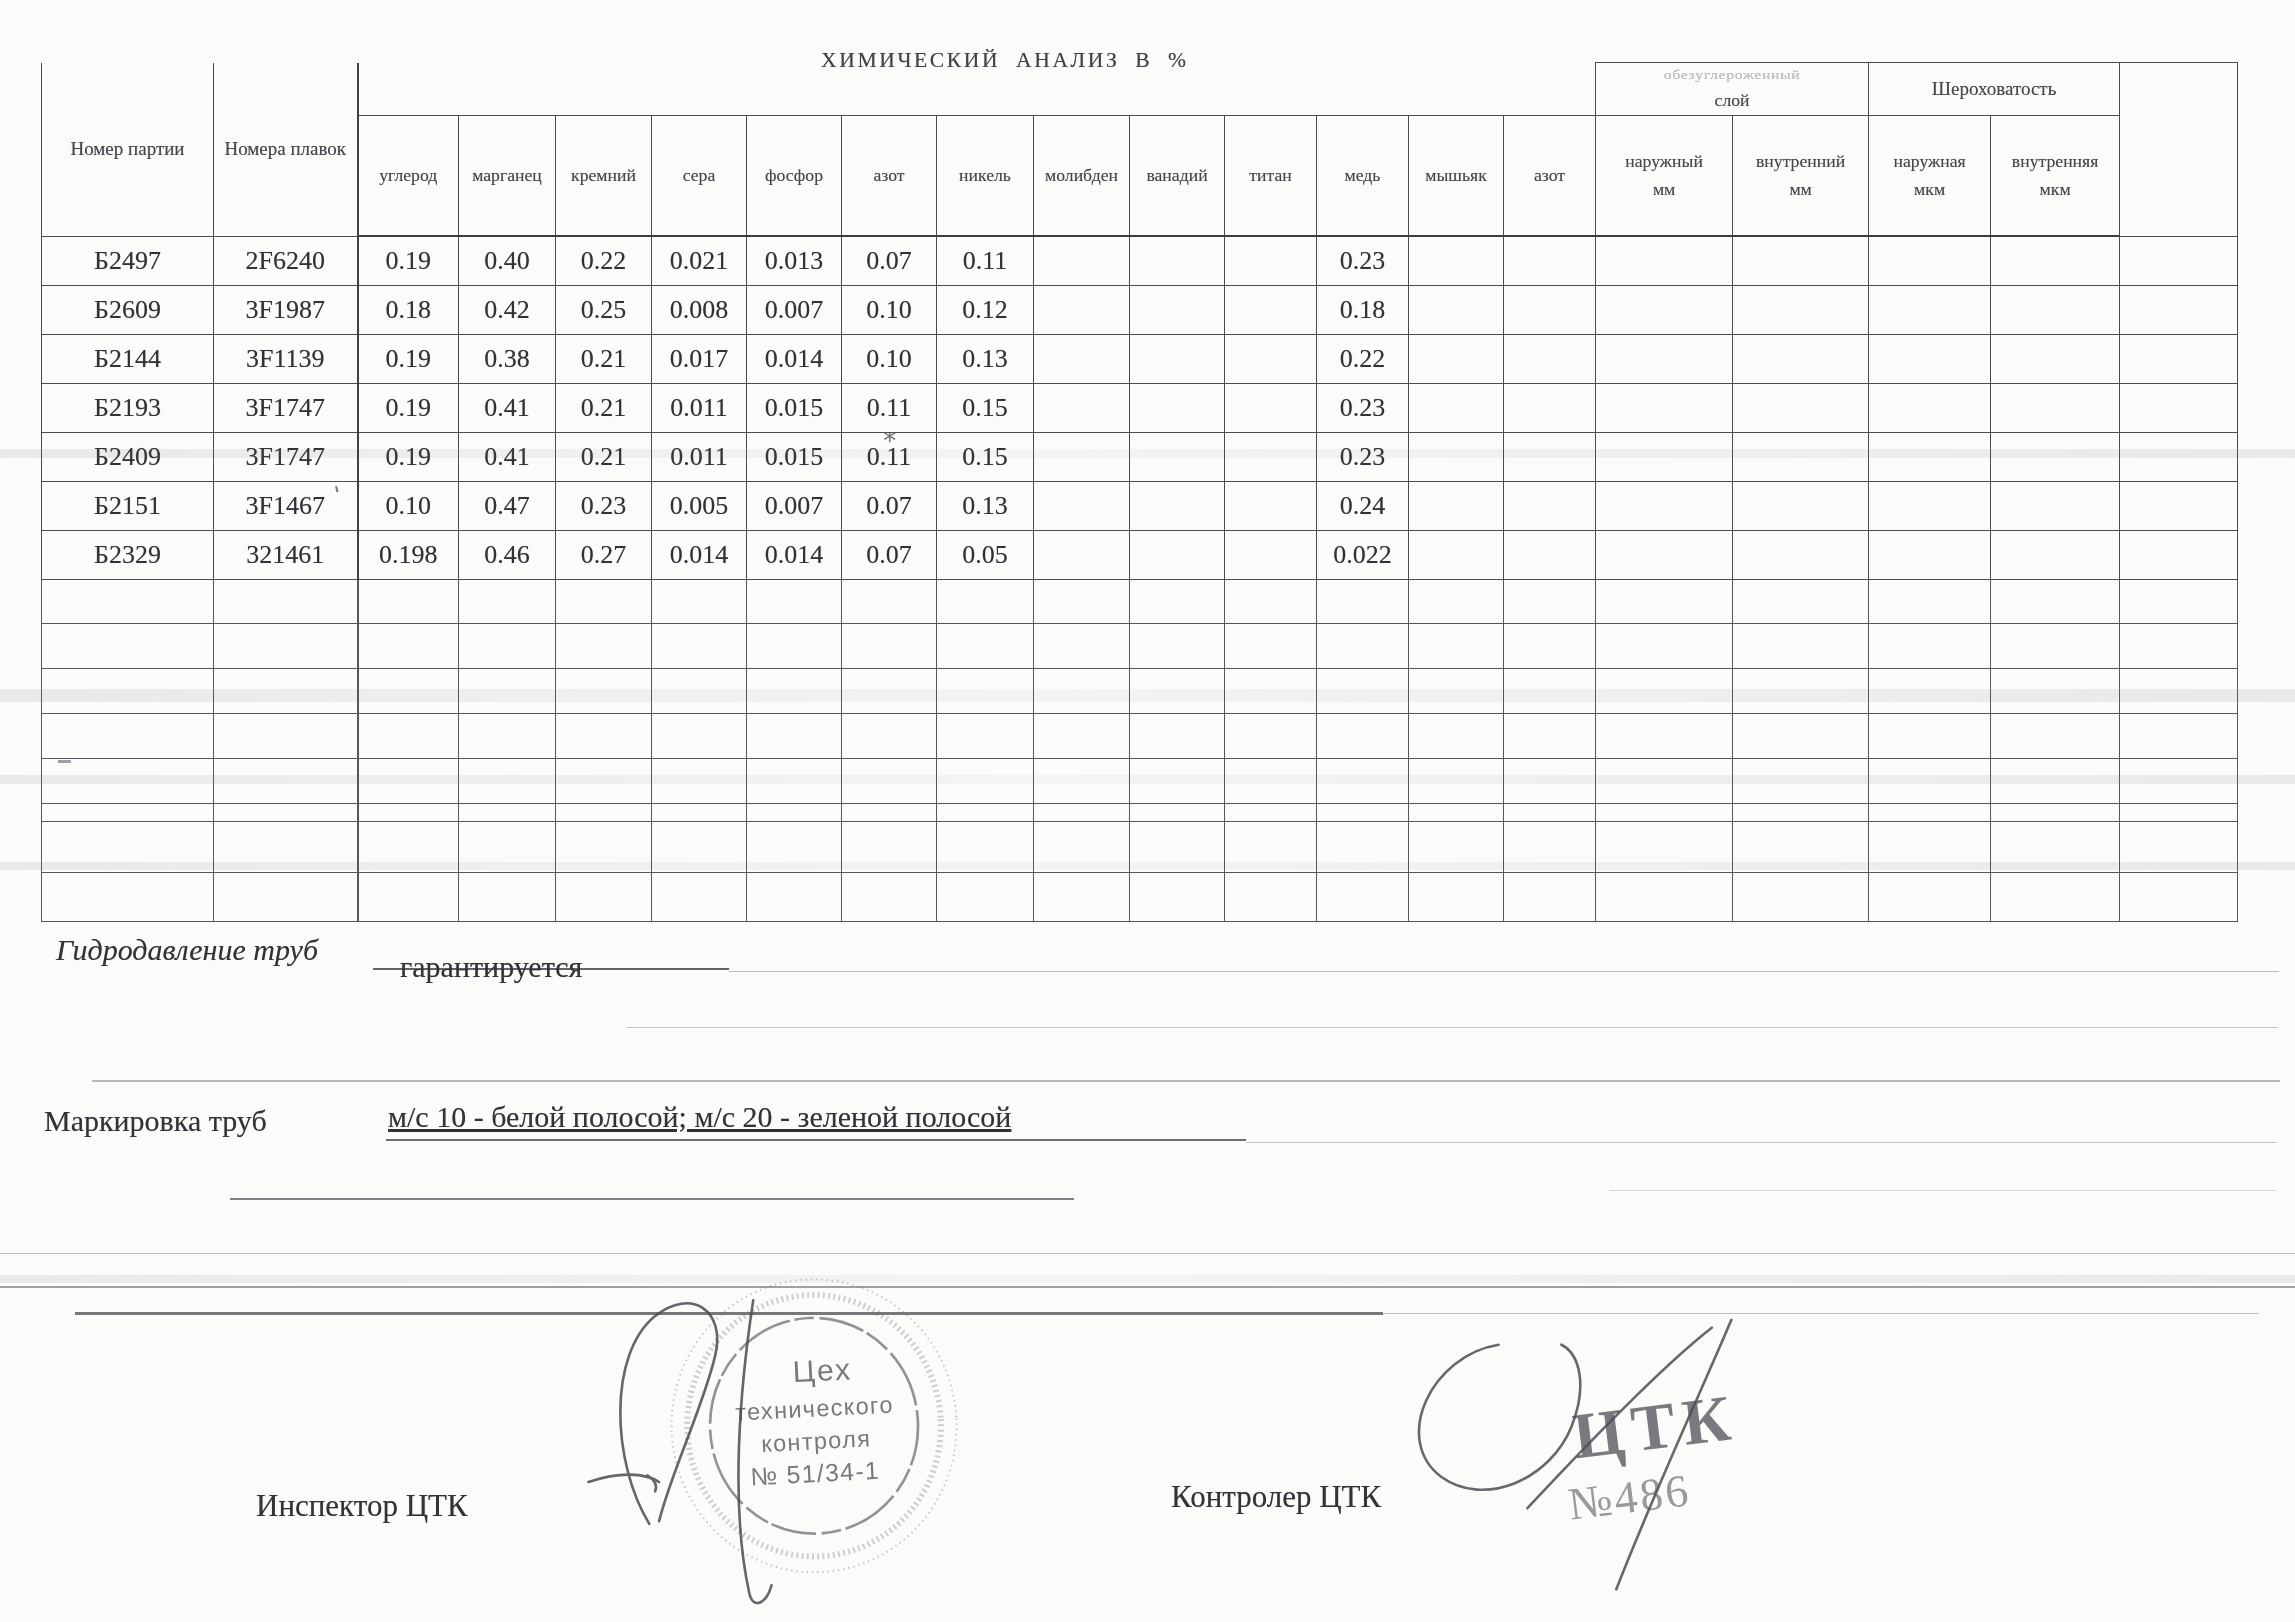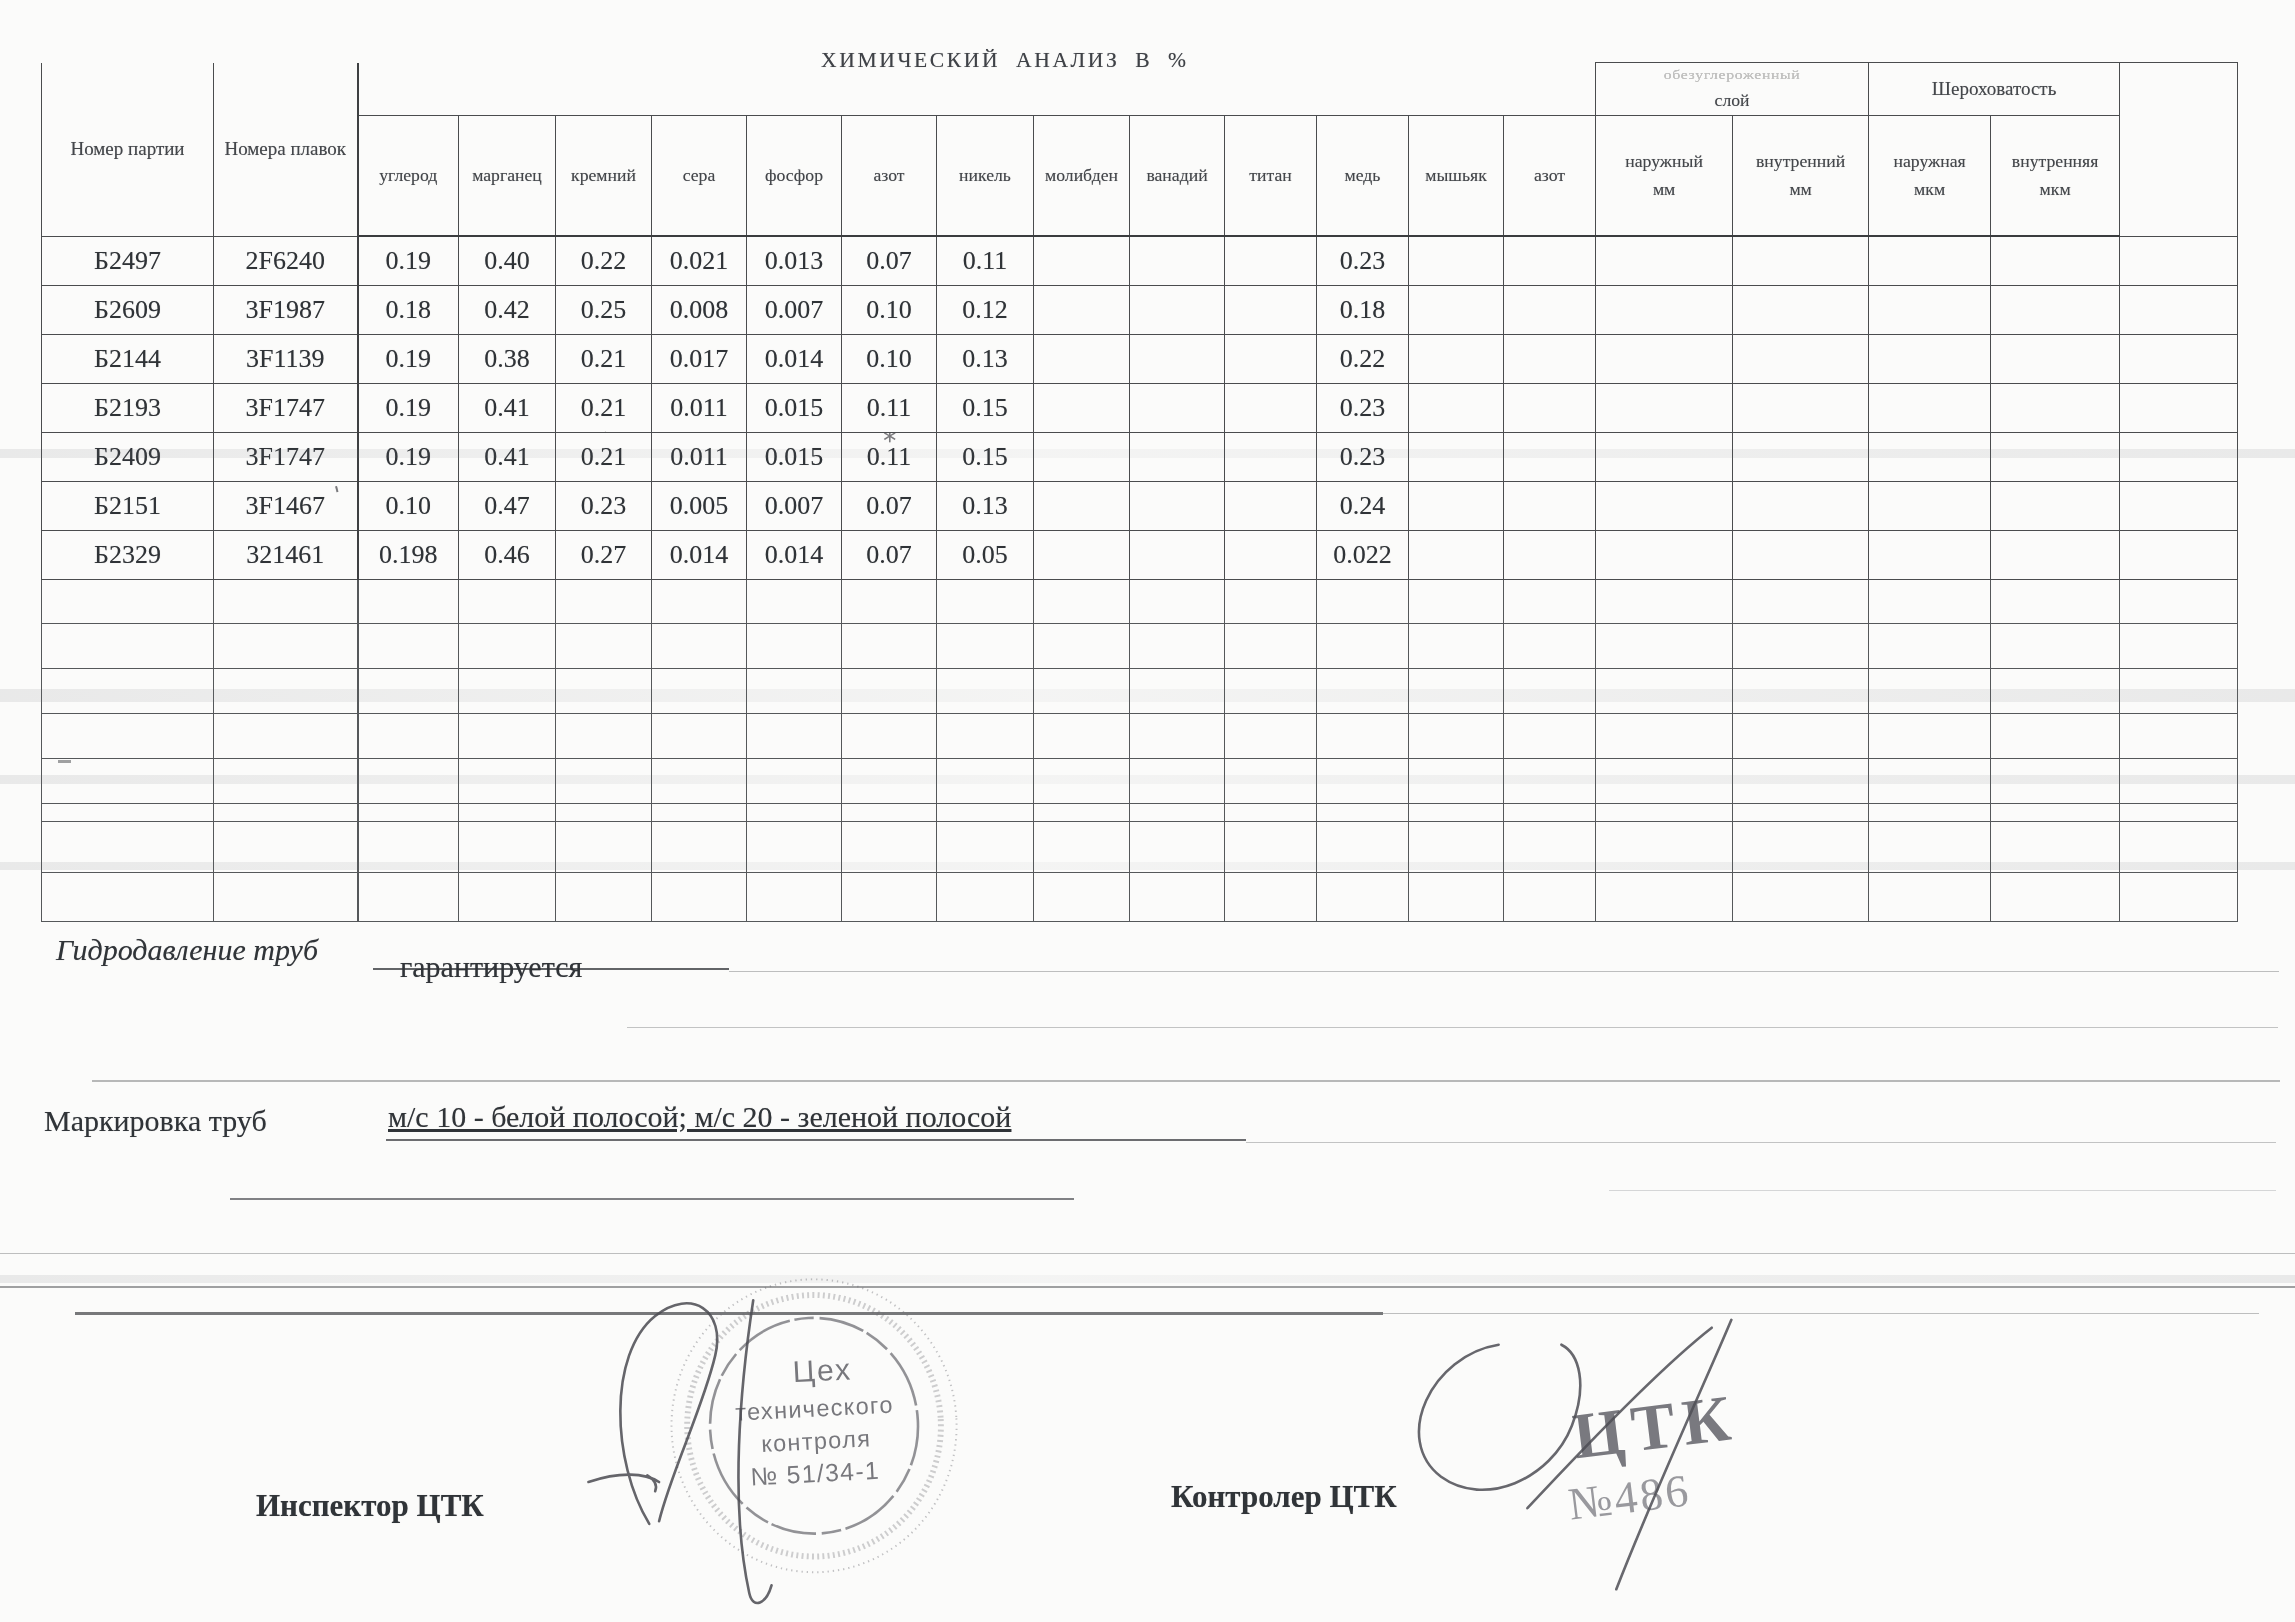--- a/index.html
+++ b/index.html
@@ -36,21 +36,21 @@
   .mark-arrow{ bottom:-19.6px; left:42%; font-size:19.6px; transform:rotate(12deg); }
   .mark-tick{ top:0px; right:15.7px; font-size:22px; transform:rotate(-14deg); }
 
   .chem-title{
     position:absolute; left:821px; top:48px;
     font-size:21.6px; letter-spacing:2.6px; word-spacing:7.8px; color:#3f4247;
   }
 
   
   .note{ position:absolute; font-size:30px; white-space:nowrap; color:#303438; }
-  .b{ font-weight:bold;text-align:right; }
+  .b{ font-weight:normal;text-align:right; }
 
   
   .hline{ position:absolute; background:#2f3135; }
   .band{ position:absolute; left:0; width:2295px;
     background:linear-gradient(90deg, rgba(110,112,118,.13), rgba(110,112,118,.05) 45%, rgba(110,112,118,.13)); }
   .overlay{ position:absolute; left:0; top:0; pointer-events:none; }
 </style>
 </head>
 <body>
 

